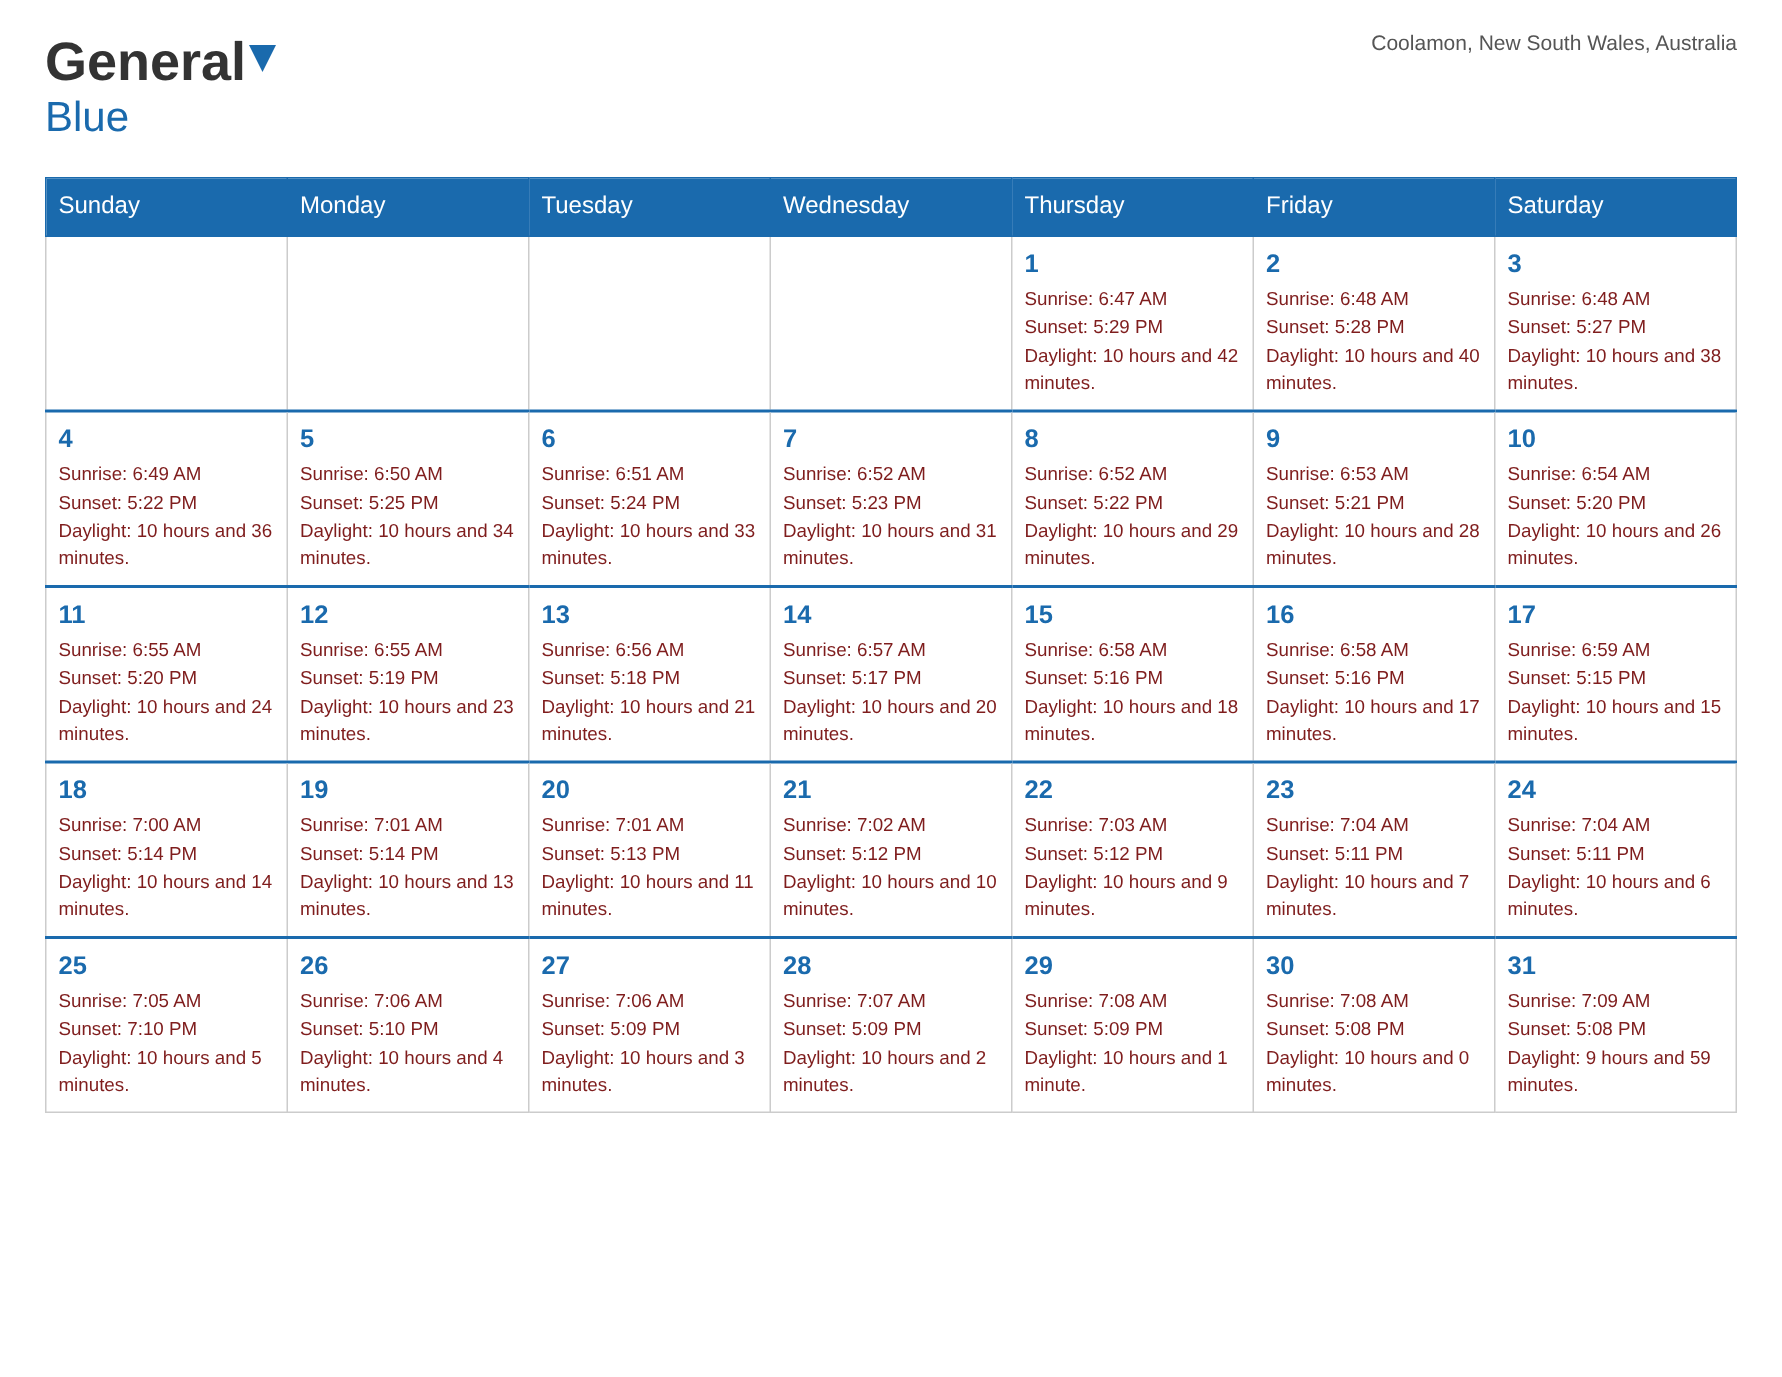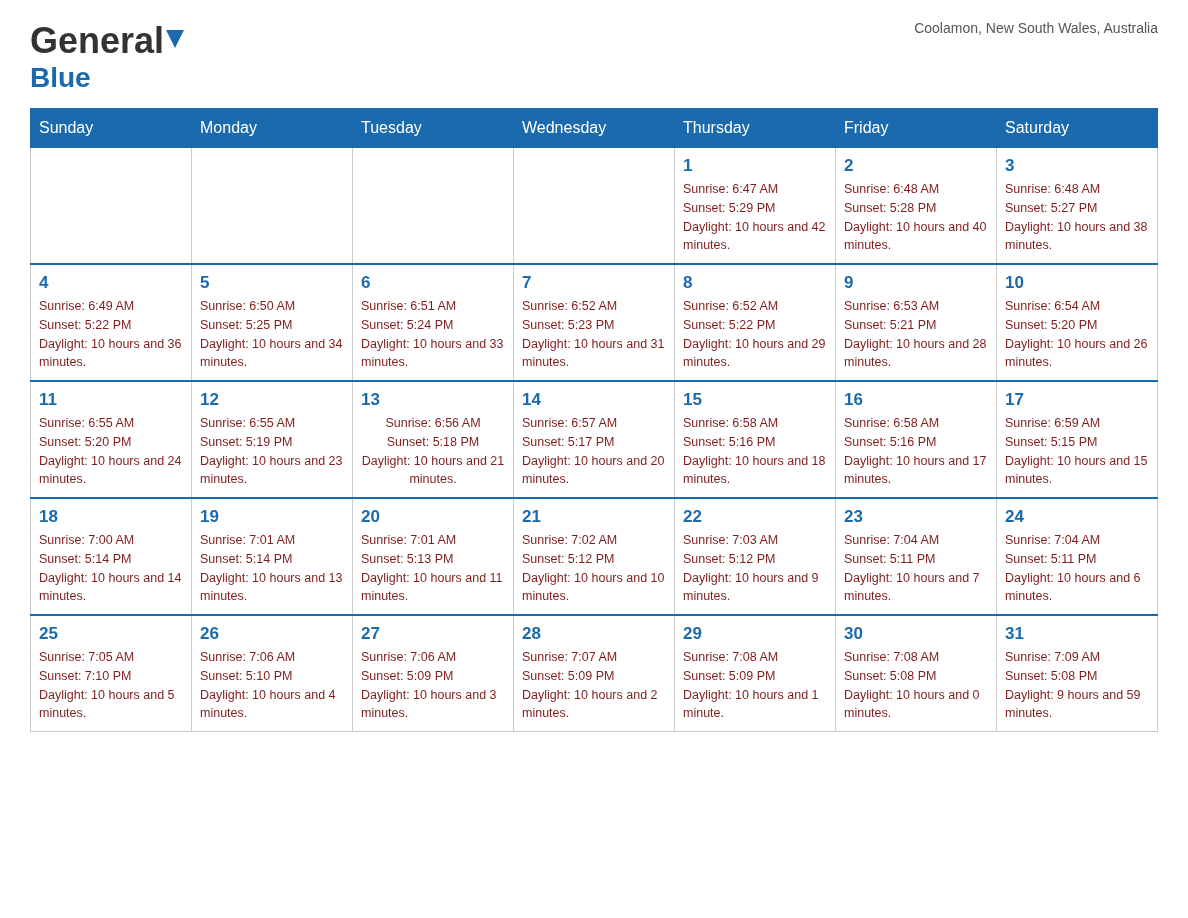--- a/index.html
+++ b/index.html
@@ -21,39 +21,39 @@
       display: flex;
       align-items: center;
     }
     .logo-text-general {
       font-size: 36px;
       font-weight: bold;
       color: #333;
     }
     .logo-text-blue {
       font-size: 28px;
-      font-weight: bold;
+      font-weight: normal;
       color: #1a6aad;
     }
     .title-block {
       text-align: right;
     }
     .month-title {
       font-size: 52px;
       color: #333;
       font-weight: normal;
     }
     .location-title {
       font-size: 14px;
       color: #555;
     }
     .calendar {
       width: 100%;
       border-collapse: collapse;
-      margin-top: 14px;
+      margin-top: 24px;
     }
     .calendar th {
       background-color: #1a6aad;
       color: #fff;
       padding: 10px 8px;
       font-size: 16px;
       font-weight: normal;
       text-align: left;
       border: 1px solid #1a6aad;
     }
@@ -197,21 +197,21 @@
 Daylight: 10 hours and 24 minutes.</div>
         </td>
         <td>
           <span class="day-number">12</span>
           <div class="day-info" style="white-space: pre-line;">Sunrise: 6:55 AM
 Sunset: 5:19 PM
 Daylight: 10 hours and 23 minutes.</div>
         </td>
         <td>
           <span class="day-number">13</span>
-          <div class="day-info" style="white-space: pre-line; text-align: center;">Sunrise: 6:56 AM
+          <div class="day-info" style="white-space: pre-line;">Sunrise: 6:56 AM
 Sunset: 5:18 PM
 Daylight: 10 hours and 21 minutes.</div>
         </td>
         <td>
           <span class="day-number">14</span>
           <div class="day-info" style="white-space: pre-line;">Sunrise: 6:57 AM
 Sunset: 5:17 PM
 Daylight: 10 hours and 20 minutes.</div>
         </td>
         <td>

